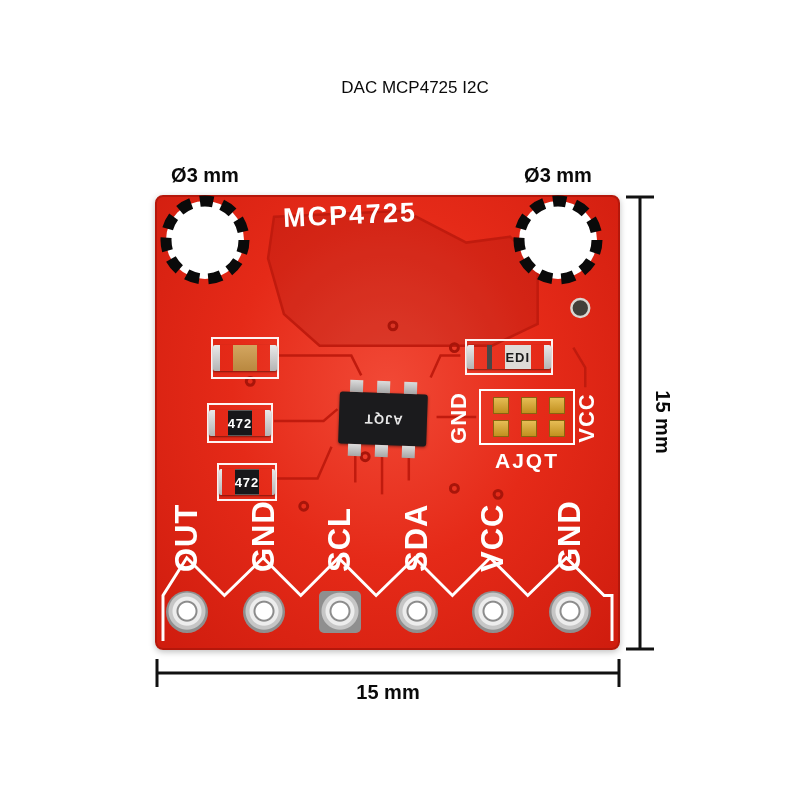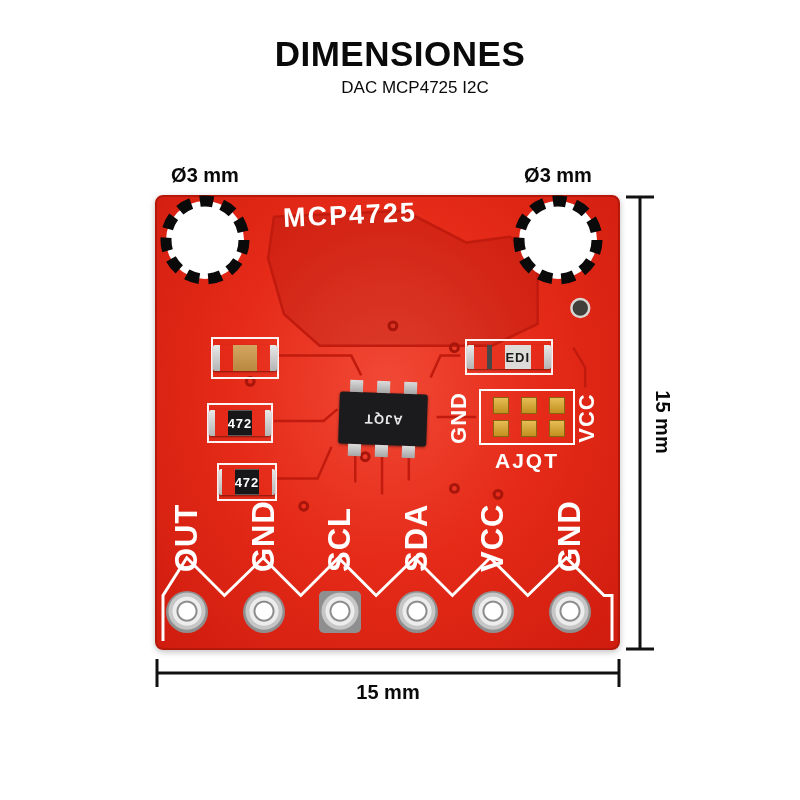--- a/index.html
+++ b/index.html
@@ -83,21 +83,20 @@
   .overlay { position: absolute; left: 0; top: 0; pointer-events: none; }
   .dim-label { position: absolute; font-size: 20px; font-weight: bold; color: #0a0a0a; text-align: center; }
   .dim-height { left: 622px; top: 410px; width: 80px; height: 24px; transform: rotate(90deg); }
   .dim-width  { left: 318px; top: 681px; width: 140px; }
 </style>
 </head>
 <body>
 
 <div class="page">
 
-  <div class="title">DIMENSIONES</div>
   <div class="subtitle">DAC MCP4725 I2C</div>
 
   <div class="hole-label left">Ø3 mm</div>
   <div class="hole-label right">Ø3 mm</div>
 
   <div class="board">
 
     <svg class="board-svg" viewBox="0 0 465 455">
 
       <path d="M118,20 L250,14 L312,46 L356,40 L384,66 L384,128 L338,150 L164,150 L128,118 L112,62 Z" fill="rgba(120,8,4,0.16)" stroke="#c01b0e" stroke-width="2.5"></path>

